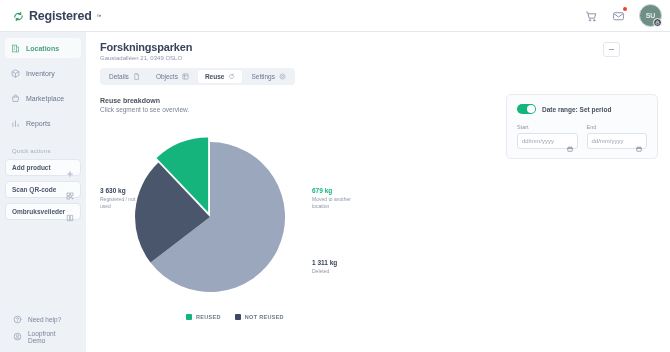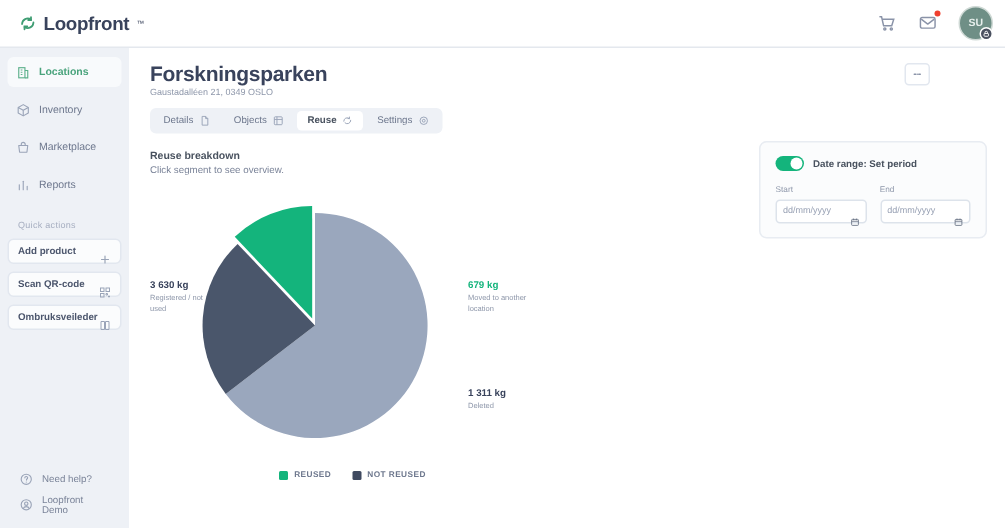--- a/index.html
+++ b/index.html
@@ -78,21 +78,21 @@
     padding: 0 6px; font-size: 6.5px; color: #7b8499; cursor: pointer;
   }
   .foot-item .ico { width: 9px; height: 9px; color: #9aa4b8; }
 
   
   .main {
     position: absolute; top: 32px; left: 86px; width: 584px; height: 320px;
     background: #ffffff;
   }
   .page-head { padding: 9px 14px 0 14px; position: relative; }
-  .page-title { font-size: 14px; font-weight: bold; color: #39435c; letter-spacing: -.2px; }
+  .page-title { font-size: 11px; font-weight: bold; color: #39435c; letter-spacing: -.2px; }
   .page-sub { font-size: 6px; color: #8e97aa; margin-top: 2px; }
   .kebab {
     position: absolute; right: 50px; top: 10px;
     width: 17px; height: 15px; border: 1px solid #e2e7ef; border-radius: 3px;
     background: #fff; display: flex; align-items: center; justify-content: center;
     cursor: pointer;
   }
   .kebab span {
     display: block; width: 1.5px; height: 1.5px; border-radius: 50%;
     background: #8a93a8; margin: 0.5px 0;
@@ -167,21 +167,21 @@
   <div class="topbar">
     <div class="logo-wrap">
       <span class="logo-mark">
         <svg viewBox="0 0 24 24" width="13" height="13" fill="none" stroke="currentColor" stroke-width="2.2" stroke-linecap="round">
           <path d="M5 13a7 7 0 0 1 11-5.6"></path>
             <path d="M19 11a7 7 0 0 1-11 5.6"></path>
           <path d="M16 4.5v3.5h-3.5"></path>
             <path d="M8 19.5V16h3.5"></path>
         </svg>
       </span>
-      <span class="logo-text">Loopfront</span>
+      <span class="logo-text">Registered</span>
       <span class="logo-tm">™</span>
     </div>
     <div class="topbar-right">
       <span class="tb-icon">
         <svg viewBox="0 0 24 24" width="13" height="13" fill="none" stroke="currentColor" stroke-width="1.8" stroke-linecap="round">
           <path d="M3 4h2l2.5 11h10L20 7H6"></path>
             <circle cx="9" cy="19" r="1.3"></circle>
             <circle cx="17" cy="19" r="1.3"></circle>
         </svg>
       </span>

